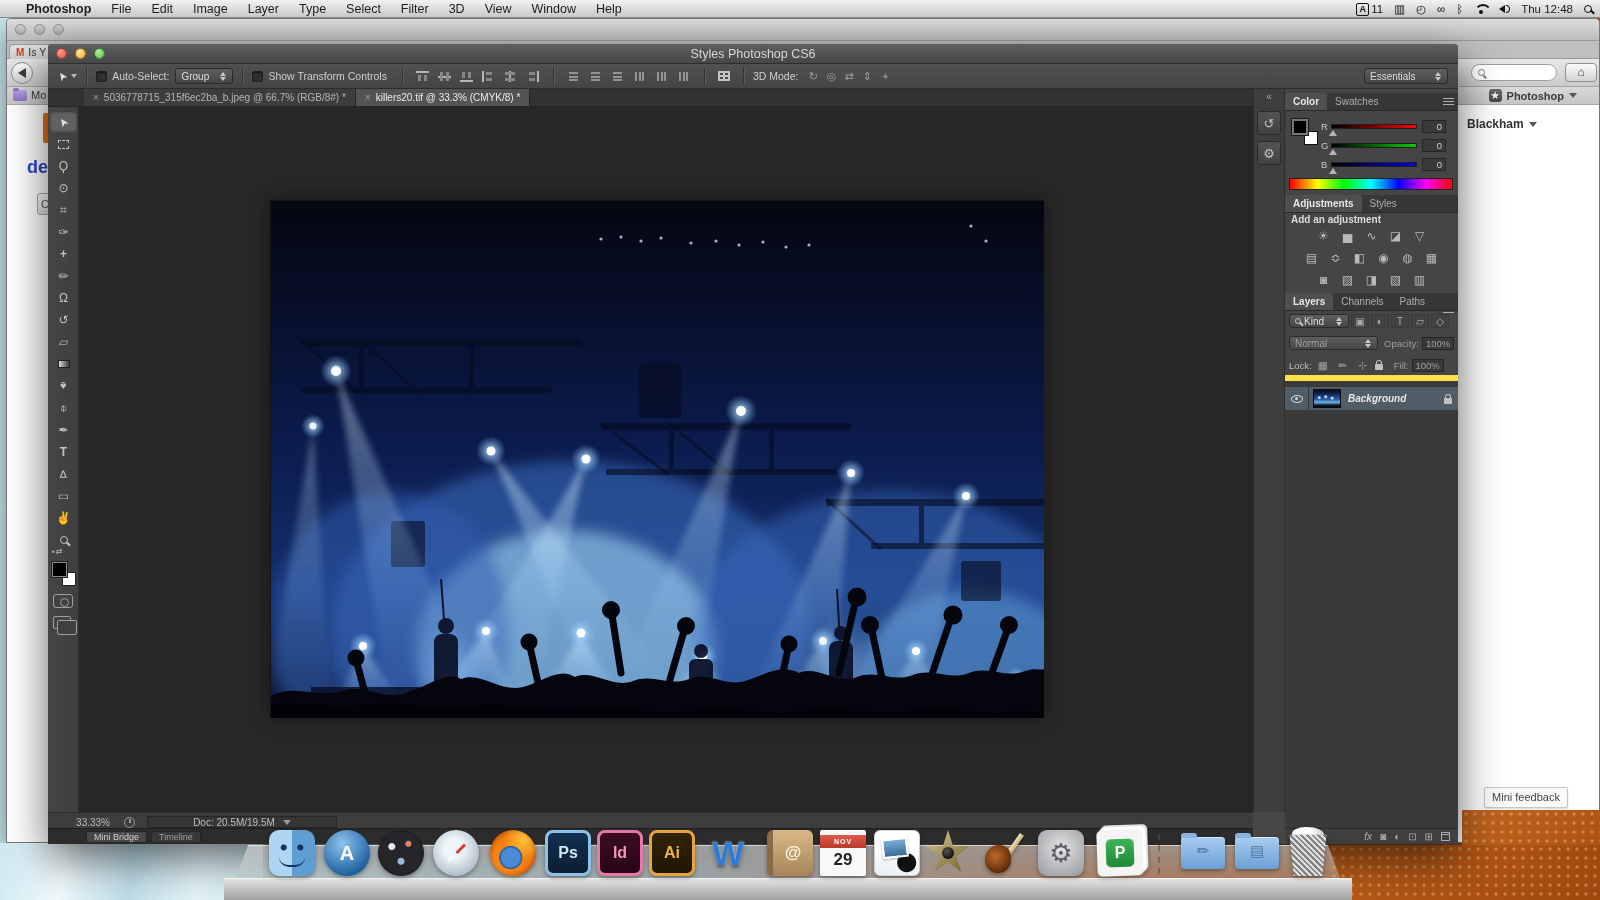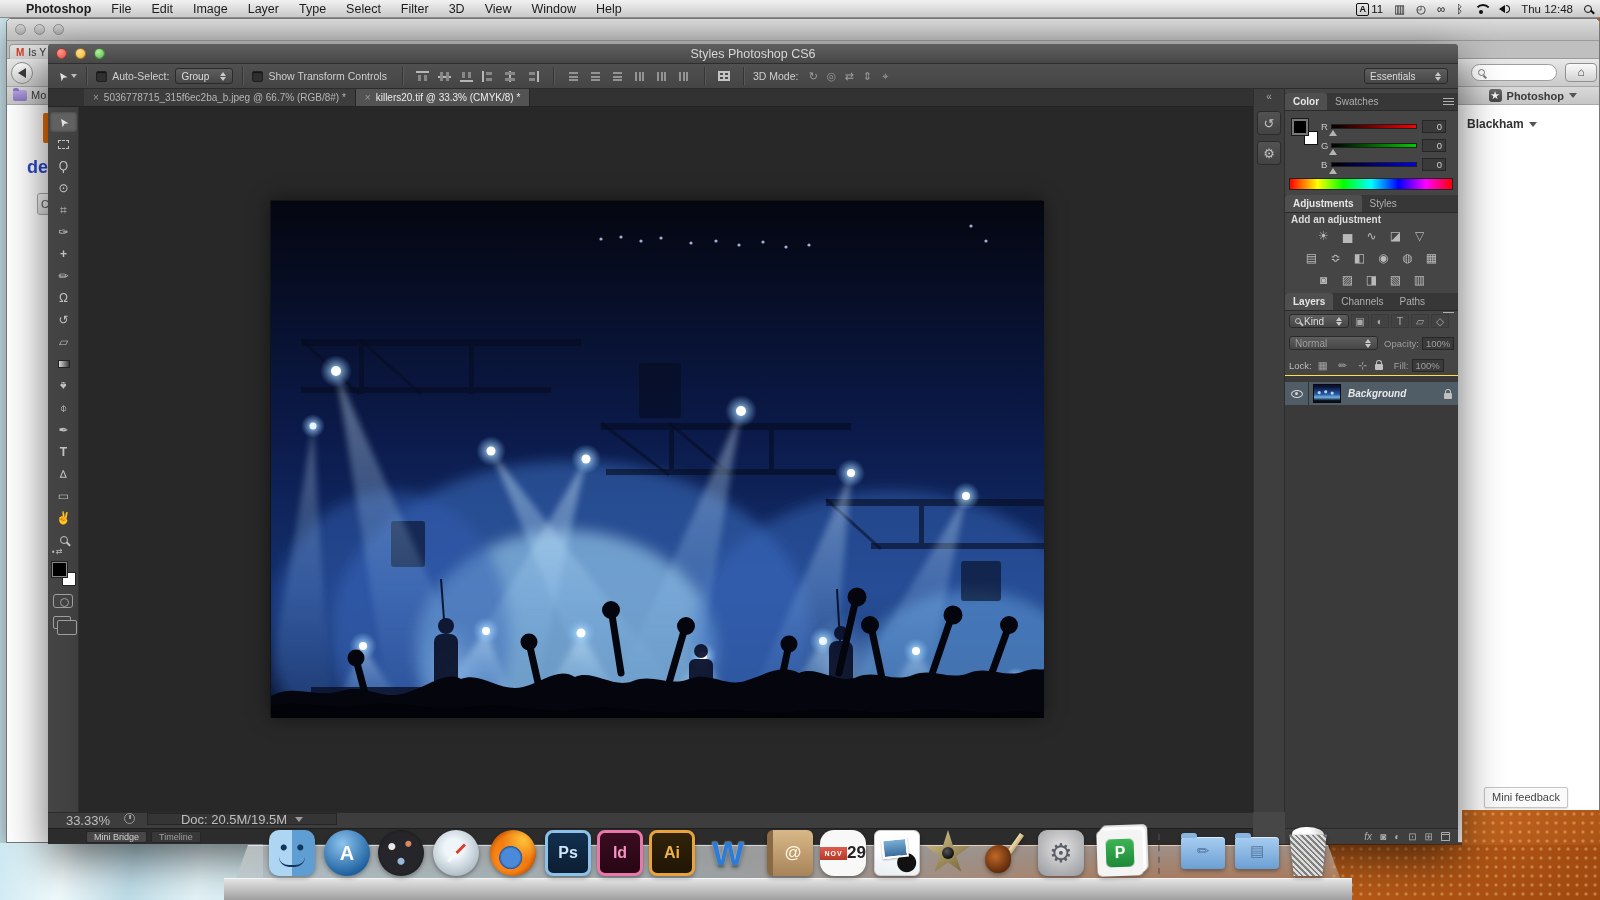--- a/index.html
+++ b/index.html
@@ -153,36 +153,36 @@
   .swpair{position:absolute;left:7px;top:30px;width:28px;height:28px}
   .swpair .w{position:absolute;right:2px;bottom:2px;width:14px;height:14px;background:#fff;border:1px solid #111}
   .swpair .b{position:absolute;left:0;top:0;width:16px;height:16px;background:#000;border:2px solid #777;box-shadow:0 0 0 1px #1a1a1a}
   .adjhead{position:absolute;left:6px;top:125px;font-size:10px;font-weight:bold;color:#dcdcdc}
   .adjrow{position:absolute;left:0;right:0;display:flex;justify-content:center;gap:3px}
   .adj{width:21px;height:15px;display:flex;align-items:center;justify-content:center;color:#b9b9b9;font-size:12px}
   .lrow{position:absolute;left:4px;right:4px;height:16px;display:flex;align-items:center;font-size:9.5px;color:#bdbdbd}
   .fico{width:18px;height:14px;display:flex;align-items:center;justify-content:center;color:#a8a8a8;font-size:10.5px;border:1px solid #3a3a3a;background:#424242;margin-left:2px}
   .padlock{width:8px;height:6px;background:#c0c0c0;border-radius:1px;position:relative;margin:4px 3px 0}
   .padlock:before{content:"";position:absolute;top:-4px;left:1px;width:4px;height:4px;border:1.4px solid #c0c0c0;border-bottom:none;border-radius:3px 3px 0 0}
-  .llist{position:absolute;left:0;right:0;top:286px;bottom:0;background:#3a3a3a;border-top:1px solid #fde047}
+  .llist{position:absolute;left:0;right:0;top:286px;bottom:0;background:#3a3a3a;border-top:6px solid #fde047}
   .lrow-bg{position:absolute;left:0;right:0;top:6px;height:23px;background:#505c66;display:flex;align-items:center}
   .eyebox{width:24px;display:flex;justify-content:center;border-right:1px solid #333;height:23px;align-items:center}
   .eye{width:12px;height:8px;border:1px solid #d5d5d5;border-radius:50%;position:relative}
   .eye:after{content:"";position:absolute;left:3.5px;top:1.5px;width:3px;height:3px;background:#d5d5d5;border-radius:50%}
   .lthumb{width:28px;height:19px;margin:0 7px 0 4px;border:1px solid #0a0a0a;background:
     radial-gradient(circle at 20% 45%,rgba(190,230,255,.9) 1px,transparent 2px),
     radial-gradient(circle at 45% 40%,rgba(190,230,255,.9) 1px,transparent 2px),
     radial-gradient(circle at 70% 48%,rgba(190,230,255,.9) 1px,transparent 2px),
     linear-gradient(180deg,#0a1236 10%,#2a5aa8 55%,#71b2e0 72%,#0a0c20 92%)}
   .lname{font-size:10px;font-style:italic;font-weight:bold;color:#e8e8e8;flex:1}
   .ps-panelfoot{position:absolute;left:1237px;top:784px;width:173px;height:16px;background:#3f3f3f;border-top:1px solid #2b2b2b;display:flex;align-items:center;justify-content:flex-end;gap:8px;padding-right:8px}
   .footico{color:#ababab;font-size:10px;line-height:10px}
   .tico{width:9px;height:9px;border:1px solid #ababab;border-top:3px double #ababab;border-radius:1px}
 
-  .ps-status{position:absolute;left:0;top:768px;width:1205px;height:16px;background:#3d3d3d;border-top:1px solid #2b2b2b;display:flex;align-items:flex-start;font-size:13px;color:#bdbdbd}
+  .ps-status{position:absolute;left:0;top:768px;width:1205px;height:16px;background:#3d3d3d;border-top:1px solid #2b2b2b;display:flex;align-items:flex-end;font-size:10px;color:#bdbdbd}
   .zfield{margin-left:10px;width:52px;text-align:right}
   .dial{width:11px;height:11px;border:1px solid #9a9a9a;border-radius:50%;position:relative;margin-left:14px}
   .dial:after{content:"";position:absolute;left:4px;top:1px;width:1.5px;height:4px;background:#9a9a9a}
   .docfield{margin-left:12px;width:190px;height:12px;background:#353535;border:1px solid #262626;text-align:center;line-height:11px;display:flex;align-items:center;justify-content:center;gap:8px}
   .ps-minibar{position:absolute;left:0;top:784px;width:1205px;height:16px;background:#2c2c2c;border-top:1px solid #1f1f1f;display:flex;align-items:center;gap:4px;padding-left:38px}
   .mbtn{height:12px;padding:0 7px;font-size:9px;background:#474747;color:#cfcfcf;border:1px solid #262626;border-radius:2px;line-height:11px}
   .mbtn.dim{background:#383838;color:#9f9f9f}
 
   
   #dock{position:absolute;left:0;top:820px;width:1600px;height:80px;z-index:8}
@@ -205,21 +205,21 @@
   .dkfox{border-radius:50%;background:
      radial-gradient(circle at 45% 60%,#4a8ad8 24%,#2a5a9a 30%,transparent 32%),
      radial-gradient(circle at 72% 22%,#ffc23a,transparent 42%),
      radial-gradient(circle at 28% 72%,#ff8a1a,transparent 52%),
      radial-gradient(circle,#f07a10 55%,#b34700 80%)}
   .dkps{border-radius:8px;border:3px solid #8cc2ea;background:linear-gradient(#123050,#0b1e33);color:#cfe6fa;font-weight:bold;font-size:16px}
   .dkid{border-radius:8px;border:3px solid #e877aa;background:linear-gradient(#3a0c20,#280614);color:#f492c0;font-weight:bold;font-size:16px}
   .dkai{border-radius:8px;border:3px solid #e8a33c;background:linear-gradient(#31230a,#201604);color:#f0b445;font-weight:bold;font-size:16px}
   .dkword{color:#2b7cd6;font-weight:bold;font-size:34px;text-shadow:0 2px 2px rgba(0,0,0,.3),0 0 2px #fff}
   .dkbook{border-radius:6px;background:linear-gradient(#d8b888,#a8835a);border-left:6px solid #8a6a45;color:#fdf4e0;font-weight:bold;font-size:17px}
-  .dkcal{border-radius:14px;background:#f8f8f8;flex-direction:row;color:#222;overflow:hidden}
+  .dkcal{border-radius:2px;background:#f8f8f8;flex-direction:column;color:#222;overflow:hidden}
   .dkcal .mon{width:100%;height:13px;background:linear-gradient(#e05a4a,#b83a2a);color:#fff;font-size:7px;font-weight:bold;text-align:center;line-height:13px;letter-spacing:1px}
   .dkcal .day{font-size:17px;font-weight:bold;line-height:24px}
   .dkpb{border-radius:6px;background:
      radial-gradient(circle at 72% 72%,#111 9px,transparent 10px),
      linear-gradient(8deg,#e8eef2 0%,#fff 60%);border:1px solid #d0d0d0}
   .dkpb:before{content:"";position:absolute;left:7px;top:7px;width:22px;height:16px;background:linear-gradient(#7ab0d8,#3a6a9a);border:2px solid #fff;transform:rotate(-6deg);box-shadow:0 1px 2px rgba(0,0,0,.3)}
   .dkstar{background:linear-gradient(145deg,#d8c890,#6a5a30);clip-path:polygon(50% 0%,61% 35%,98% 35%,68% 57%,79% 91%,50% 70%,21% 91%,32% 57%,2% 35%,39% 35%)}
   .dkstar:after{content:"";position:absolute;left:17px;top:17px;width:12px;height:12px;border-radius:50%;background:radial-gradient(circle at 40% 35%,#555,#111 70%)}
   .dkgb .neck{position:absolute;right:8px;top:2px;width:5px;height:26px;background:linear-gradient(90deg,#efe0b0,#c8b078);transform:rotate(35deg)}
   .dkgb .bodyg{position:absolute;left:6px;bottom:3px;width:26px;height:28px;border-radius:55% 45% 50% 50%;background:radial-gradient(circle at 40% 40%,#c06828,#5a2808 75%)}

